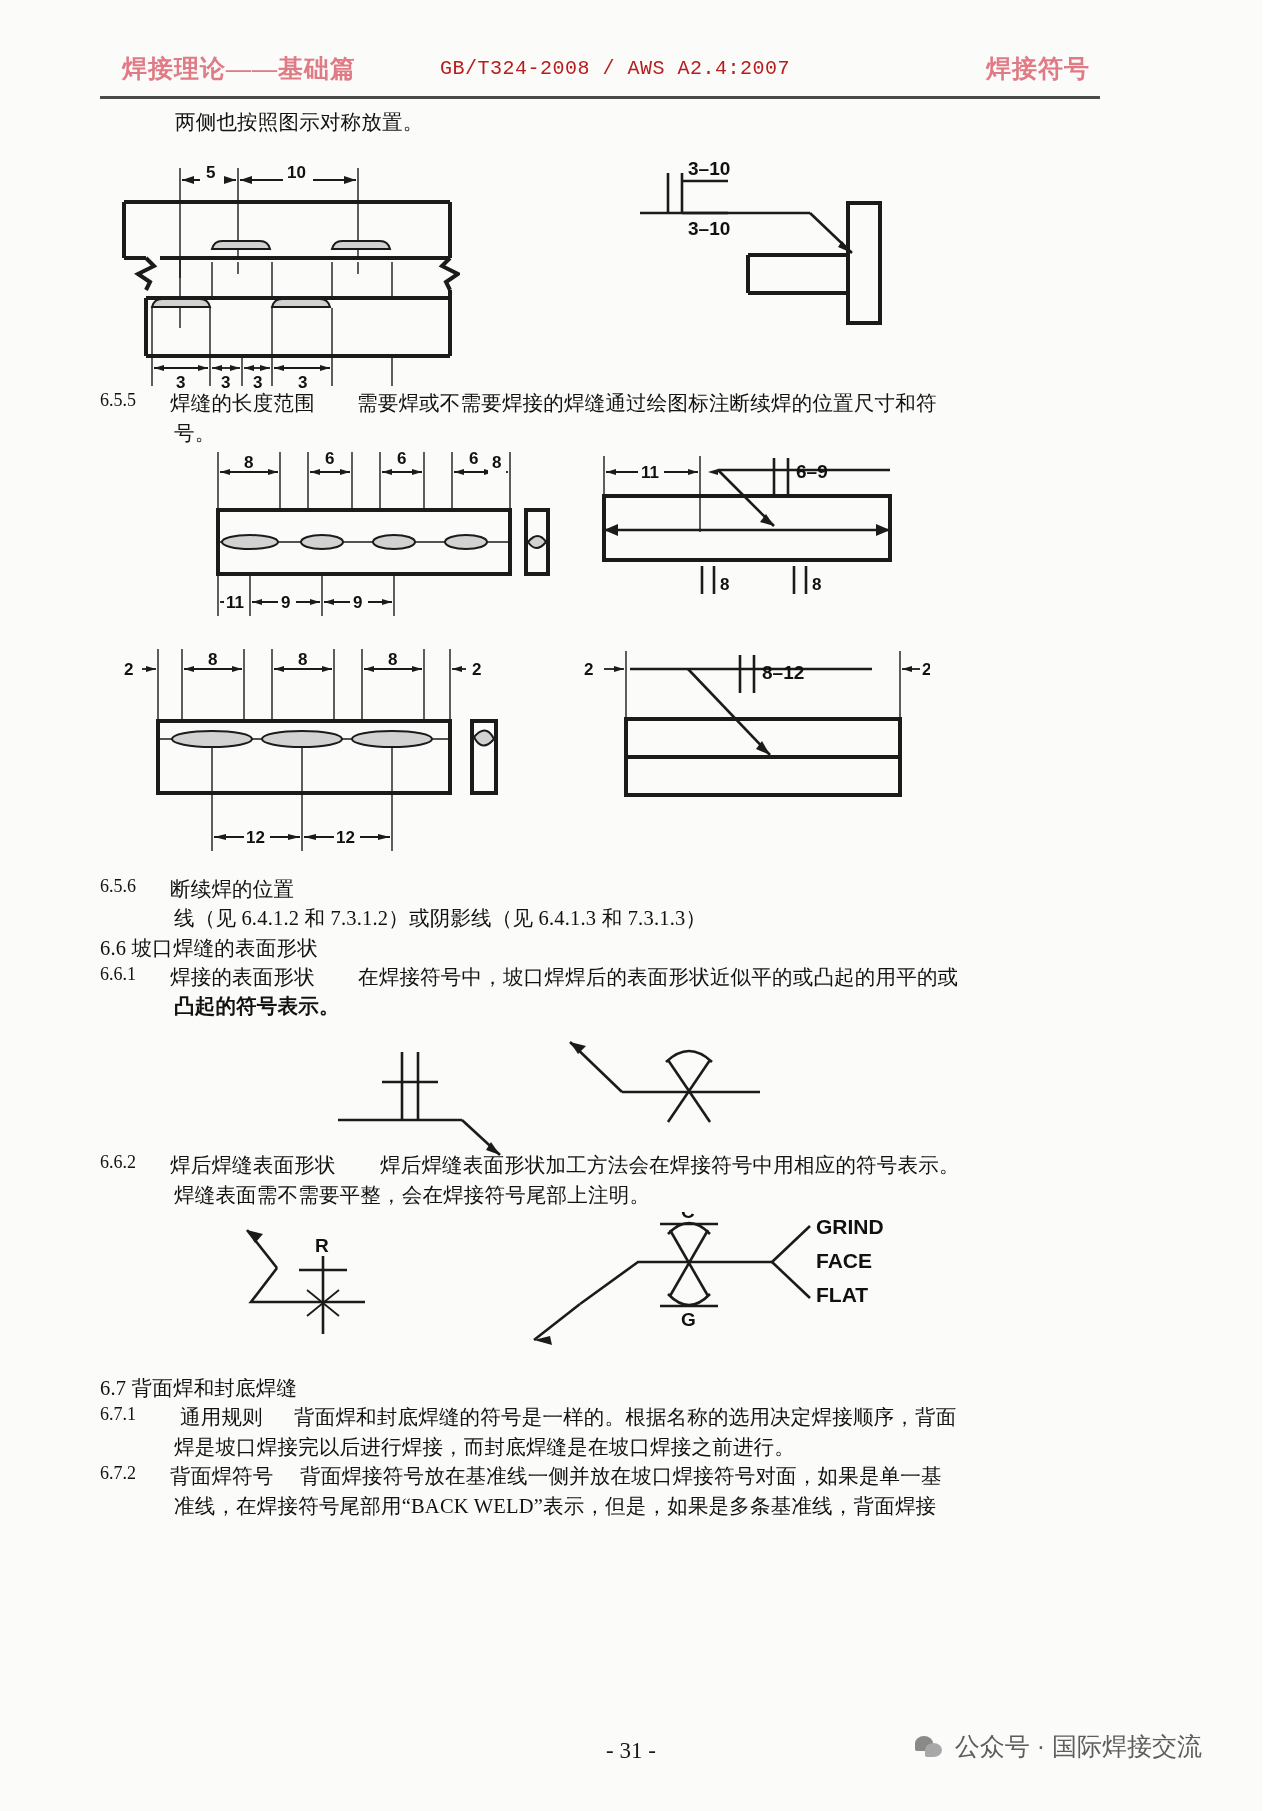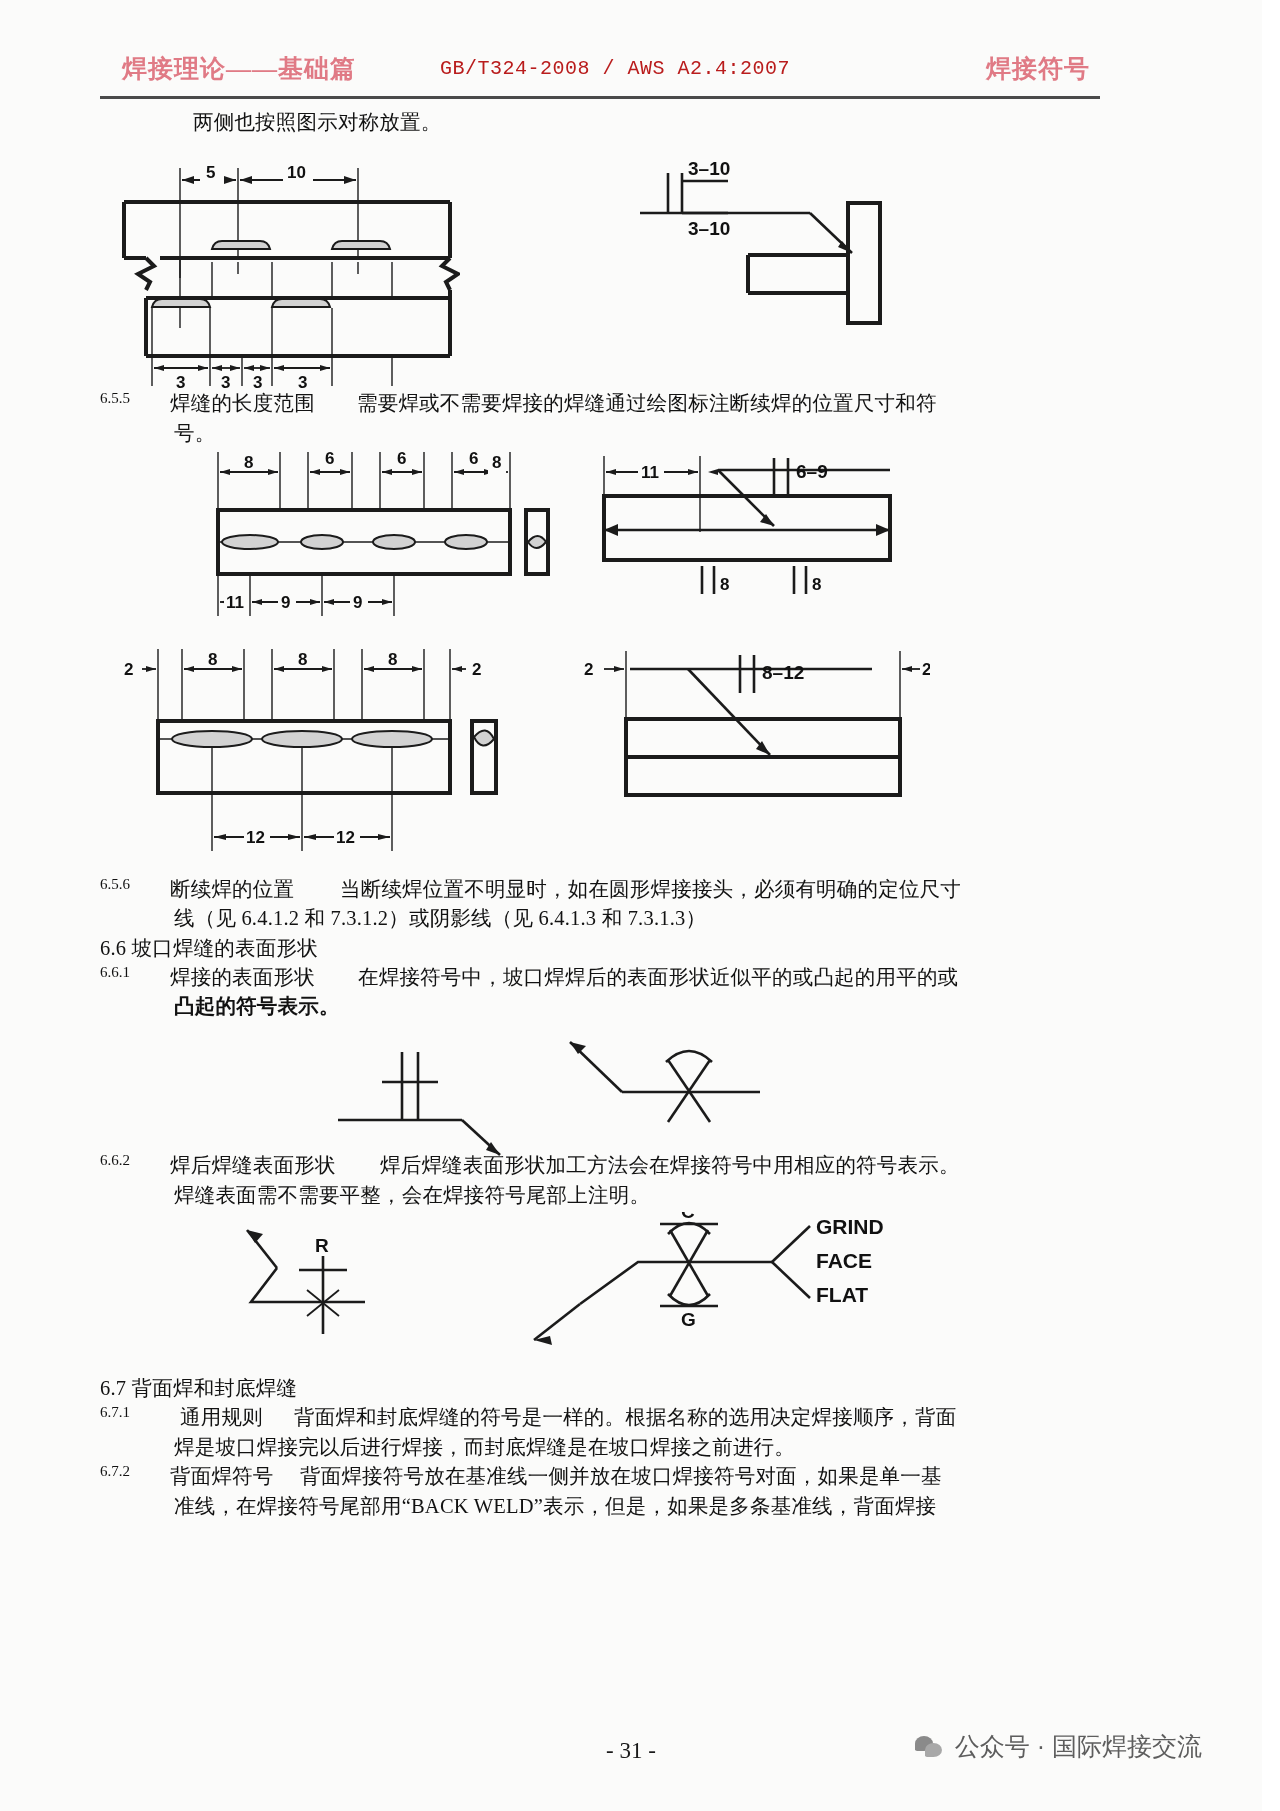--- a/index.html
+++ b/index.html
@@ -68,21 +68,21 @@
     position: absolute;
     font-family: "Liberation Serif", "DejaVu Serif", serif;
     font-size: 20.5px;
     color: #121212;
     white-space: nowrap;
     letter-spacing: 0.2px;
   }
   .txt-num {
     position: absolute;
     font-family: "Liberation Serif", "DejaVu Serif", serif;
-    font-size: 15px;
+    font-size: 18px;
     color: #121212;
     white-space: nowrap;
   }
 
   
   .pagenum {
     position: absolute;
     left: 0;
     right: 0;
     top: 1738px;
@@ -134,21 +134,21 @@
 
 <div class="page">
 
   <div class="header">
     <div class="header-left">焊接理论——基础篇</div>
     <div class="header-mid">GB/T324-2008 / AWS A2.4:2007</div>
     <div class="header-right">焊接符号</div>
   </div>
   <div class="header-rule"></div>
 
-  <div class="txt" style="left:193px; top:108px;">两侧也按照图示对称放置。</div>
+  <div class="txt" style="left:175px; top:108px;">两侧也按照图示对称放置。</div>
 
   <div class="fig" style="left:120px; top:150px;">
     <svg width="340" height="245" viewBox="0 0 340 245">
 
       <g class="ln hair">
         <line x1="60" y1="18" x2="60" y2="128"></line>
         <line x1="118" y1="18" x2="118" y2="110"></line>
         <line x1="238" y1="18" x2="238" y2="110"></line>
       </g>
 
@@ -502,21 +502,20 @@
 
       <g class="ln thick">
         <rect x="56" y="74" width="274" height="76" fill="none"></rect>
         <line x1="56" y1="112" x2="330" y2="112"></line>
       </g>
     </svg>
   </div>
 
   <div class="txt-num" style="left:100px; top:876px;">6.5.6</div>
   <div class="txt" style="left:170px; top:875px;">断续焊的位置</div>
-  <div class="txt" style="left:340px; top:875px;">当断续焊位置不明显时，如在圆形焊接接头，必须有明确的定位尺寸</div>
   <div class="txt" style="left:174px; top:904px;">线（见 6.4.1.2 和 7.3.1.2）或阴影线（见 6.4.1.3 和 7.3.1.3）</div>
 
   <div class="txt" style="left:100px; top:934px;">6.6 坡口焊缝的表面形状</div>
 
   <div class="txt-num" style="left:100px; top:964px;">6.6.1</div>
   <div class="txt" style="left:170px; top:963px;">焊接的表面形状</div>
   <div class="txt" style="left:358px; top:963px;">在焊接符号中，坡口焊焊后的表面形状近似平的或凸起的用平的或</div>
   <div class="txt" style="left:174px; top:992px;font-weight:bold;">凸起的符号表示。</div>
 
   <div class="fig" style="left:330px; top:1030px;">

